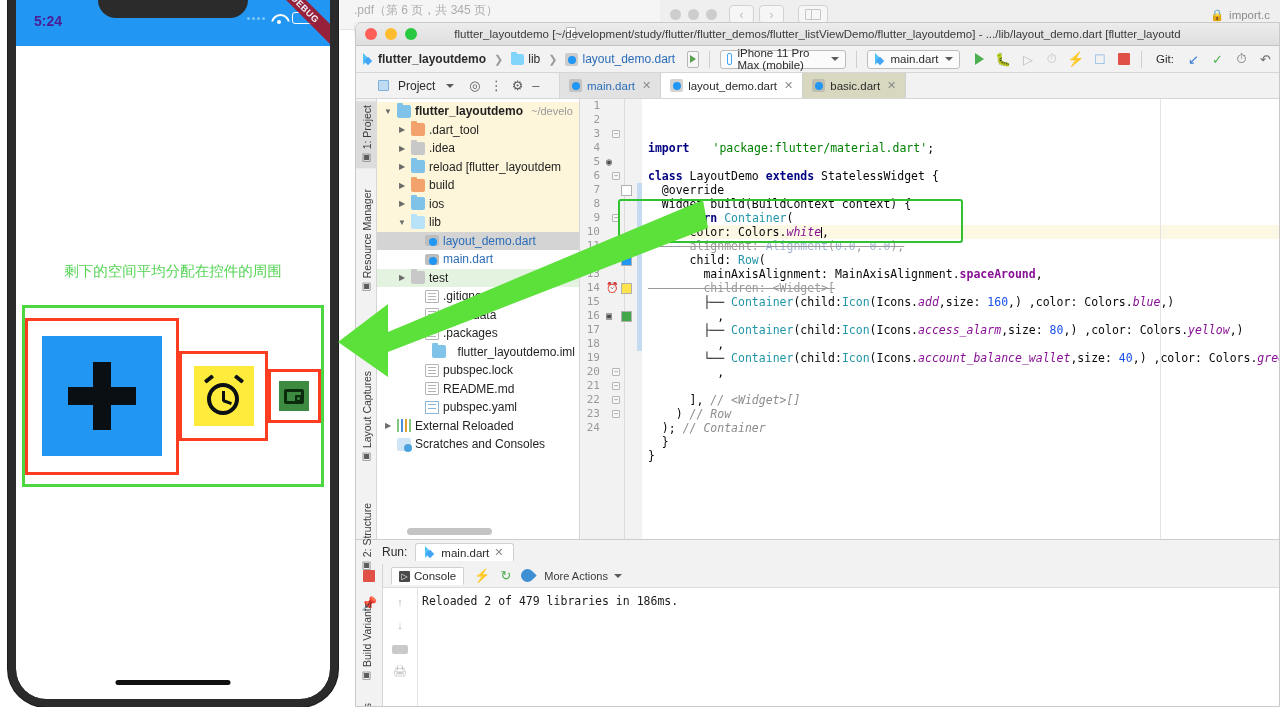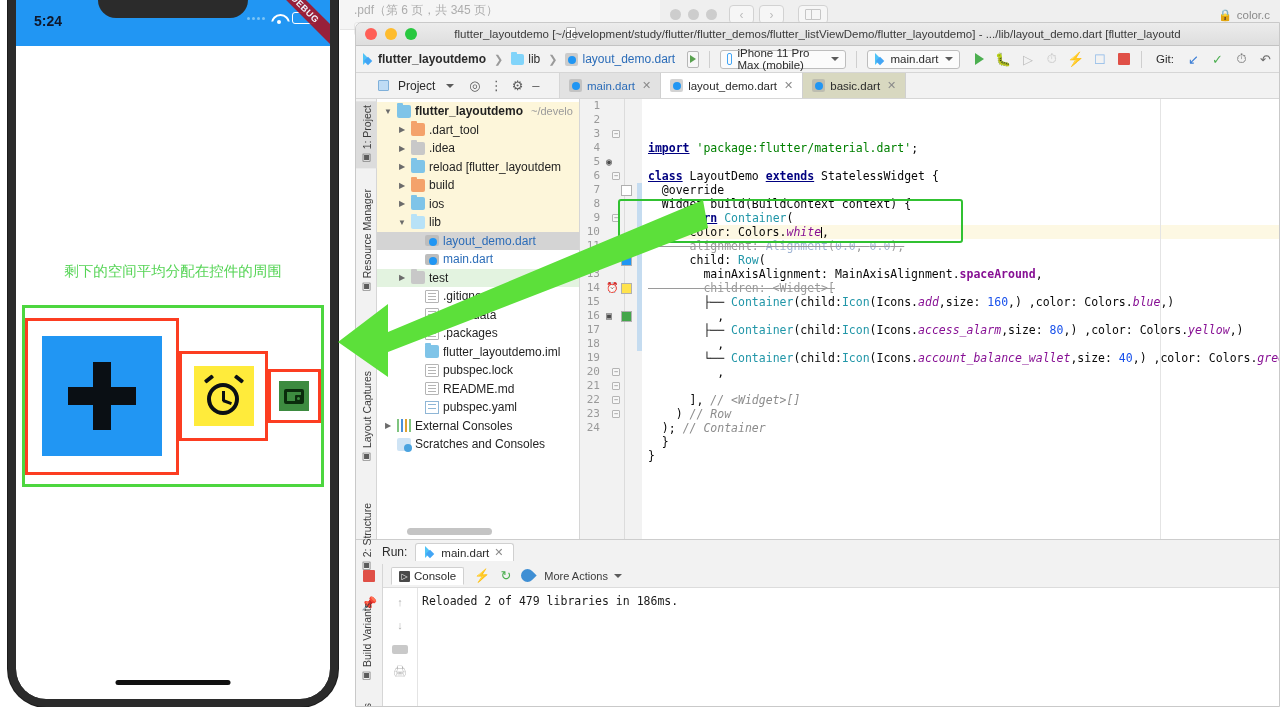--- a/index.html
+++ b/index.html
@@ -197,22 +197,22 @@
   .gutter-rightline{position:absolute;right:17px;top:0;bottom:0;width:1px;background:#dcdcdc;}
   .gutter-changebar{position:absolute;right:0;width:5px;background:#c5dcf0;}
 
   .code {
     flex: 1; position: relative;
     font-family: "DejaVu Sans Mono", monospace; font-size: 11.5px; color: #080808;
     padding-top: 0; white-space: pre; overflow: hidden;
   }
   .cline { height: 14px; line-height: 14px; padding-left: 6px; }
   .cline.hl { background: #fdf8e3; }
-  .k-key { color: #000080; font-weight: bold; text-decoration: underline; }
-  .k-str { color: #008000; }
+  .k-key { color: #000080; font-weight: bold; }
+  .k-str { color: #008000; margin-left: 16px; }
   .k-type { color: #2196a8; }
   .k-num { color: #1750eb; }
   .k-field { color: #871094; font-style: italic; }
   .k-const { color: #871094; font-weight: bold; }
   .k-comment { color: #8c8c8c; font-style: italic; }
   .strike { text-decoration: line-through; color: #9a9a9a; }
   .strike .k-type, .strike .k-num { color:#9fb4d4; }
   .caret-bar { display:inline-block;width:1px;height:11px;background:#000;vertical-align:-2px;}
   .code-rightline{position:absolute; right:118px; top:0; bottom:0; width:1px; background:#e4e4e4;}
   .green-box {
@@ -249,21 +249,21 @@
 
   
   .phone {
     position: absolute; left: 8px; top: 0px; width: 330px; height: 707px;
     background: #2b2b2b; border-radius: 0 0 38px 38px;
     border: 8px solid #2b2b2b; border-top: none;
     box-shadow: 0 0 0 1px #1c1c1c;
     overflow: hidden;
   }
   .phone-screen { position:absolute; inset:0; background:#fff; border-radius: 0 0 30px 30px; overflow:hidden;}
-  .statusbar { height: 46px; background: #2196f3; position: relative; color:#0f172a;}
+  .statusbar { height: 46px; background: #2196f3; position: relative; color:#4c1d95;}
   .sb-time { position:absolute; left:18px; top:13px; font-size:14px; font-weight:600;}
   .notch { position:absolute; left:50%; transform:translateX(-50%); top:-10px; width:150px;height:28px;background:#2b2b2b;border-radius:0 0 18px 18px;}
   .sb-right { position:absolute; right:14px; top:12px; display:flex;align-items:center;gap:6px;}
   .sb-dots { display:flex; gap:2px; }
   .sb-dots i { width:3px;height:3px;background:#7cc4f5;border-radius:50%;display:block;}
   .sb-wifi { width:15px;height:11px; position:relative;}
   .sb-wifi::before{content:"";position:absolute;left:0;top:1px;width:15px;height:15px;border:2px solid #fff;border-radius:50%;clip-path:polygon(0 0,100% 0,100% 42%,0 42%);}
   .sb-wifi::after{content:"";position:absolute;left:5.5px;top:7px;width:4px;height:4px;background:#fff;border-radius:50%;}
   .sb-batt { width:24px;height:12px;border:1.6px solid #fff;border-radius:3px;position:relative;}
   .sb-batt::after{content:"";position:absolute;right:-4px;top:3px;width:2px;height:5px;background:#fff;border-radius:0 2px 2px 0;}
@@ -330,21 +330,21 @@
     </div>
     <div class="sf-nav">
       <span class="sf-btn">‹</span>
       <span class="sf-btn">›</span>
     </div>
     <div class="sf-side">
         <i></i>
       </div>
     <div class="sf-url">
       <span>🔒</span>
-      <span>color.c</span>
+      <span>import.c</span>
     </div>
   </div>
 
   <div class="ide">
 
     <div class="ide-titlebar">
       <div class="tl-dots">
         <span class="tl-dot tl-red"></span>
         <span class="tl-dot tl-yellow"></span>
         <span class="tl-dot tl-green"></span>
@@ -528,21 +528,21 @@
             <div class="tnode" style="padding-left: 34px;">
               <span class="arw"></span>
               <span class="nico file"></span>
               <span class="tname">.metadata</span>
             </div>
             <div class="tnode" style="padding-left: 34px;">
               <span class="arw"></span>
               <span class="nico file"></span>
               <span class="tname">.packages</span>
             </div>
-            <div class="tnode" style="padding-left: 34px;">
+            <div class="tnode" style="padding-left: 34px; justify-content: space-between;">
               <span class="arw"></span>
               <span class="nico folder blue2"></span>
               <span class="tname">flutter_layoutdemo.iml</span>
             </div>
             <div class="tnode" style="padding-left: 34px; text-align: right;">
               <span class="arw"></span>
               <span class="nico file"></span>
               <span class="tname">pubspec.lock</span>
             </div>
             <div class="tnode" style="padding-left: 34px;">
@@ -551,21 +551,21 @@
               <span class="tname">README.md</span>
             </div>
             <div class="tnode" style="padding-left: 34px;">
               <span class="arw"></span>
               <span class="nico yaml"></span>
               <span class="tname">pubspec.yaml</span>
             </div>
             <div class="tnode" style="padding-left: 6px;">
               <span class="arw">▶</span>
               <span class="nico lib"></span>
-              <span class="tname">External Consoles</span>
+              <span class="tname">External Reloaded</span>
             </div>
             <div class="tnode" style="padding-left: 6px;">
               <span class="arw"></span>
               <span class="nico scratch"></span>
               <span class="tname">Scratches and Consoles</span>
             </div>
           </div>
         <div class="proj-hscroll"></div>
       </div>
 

